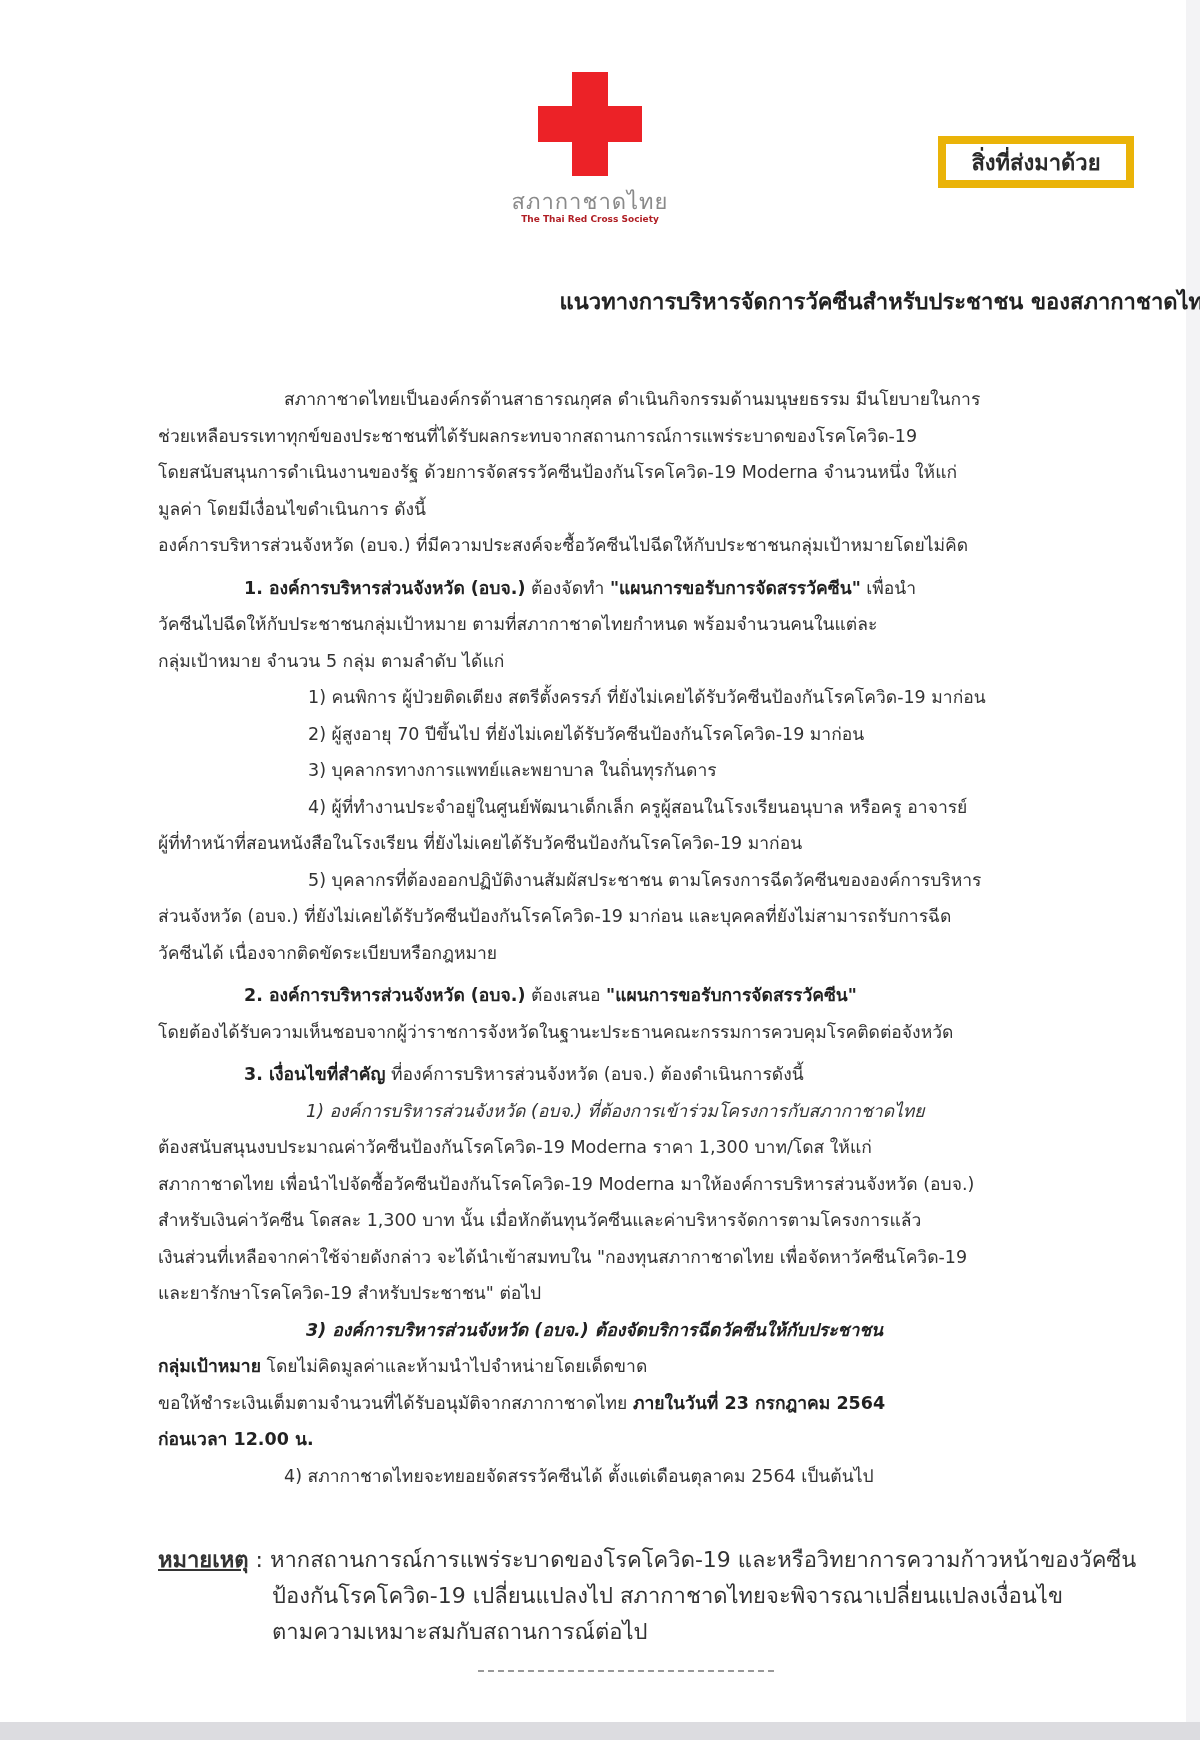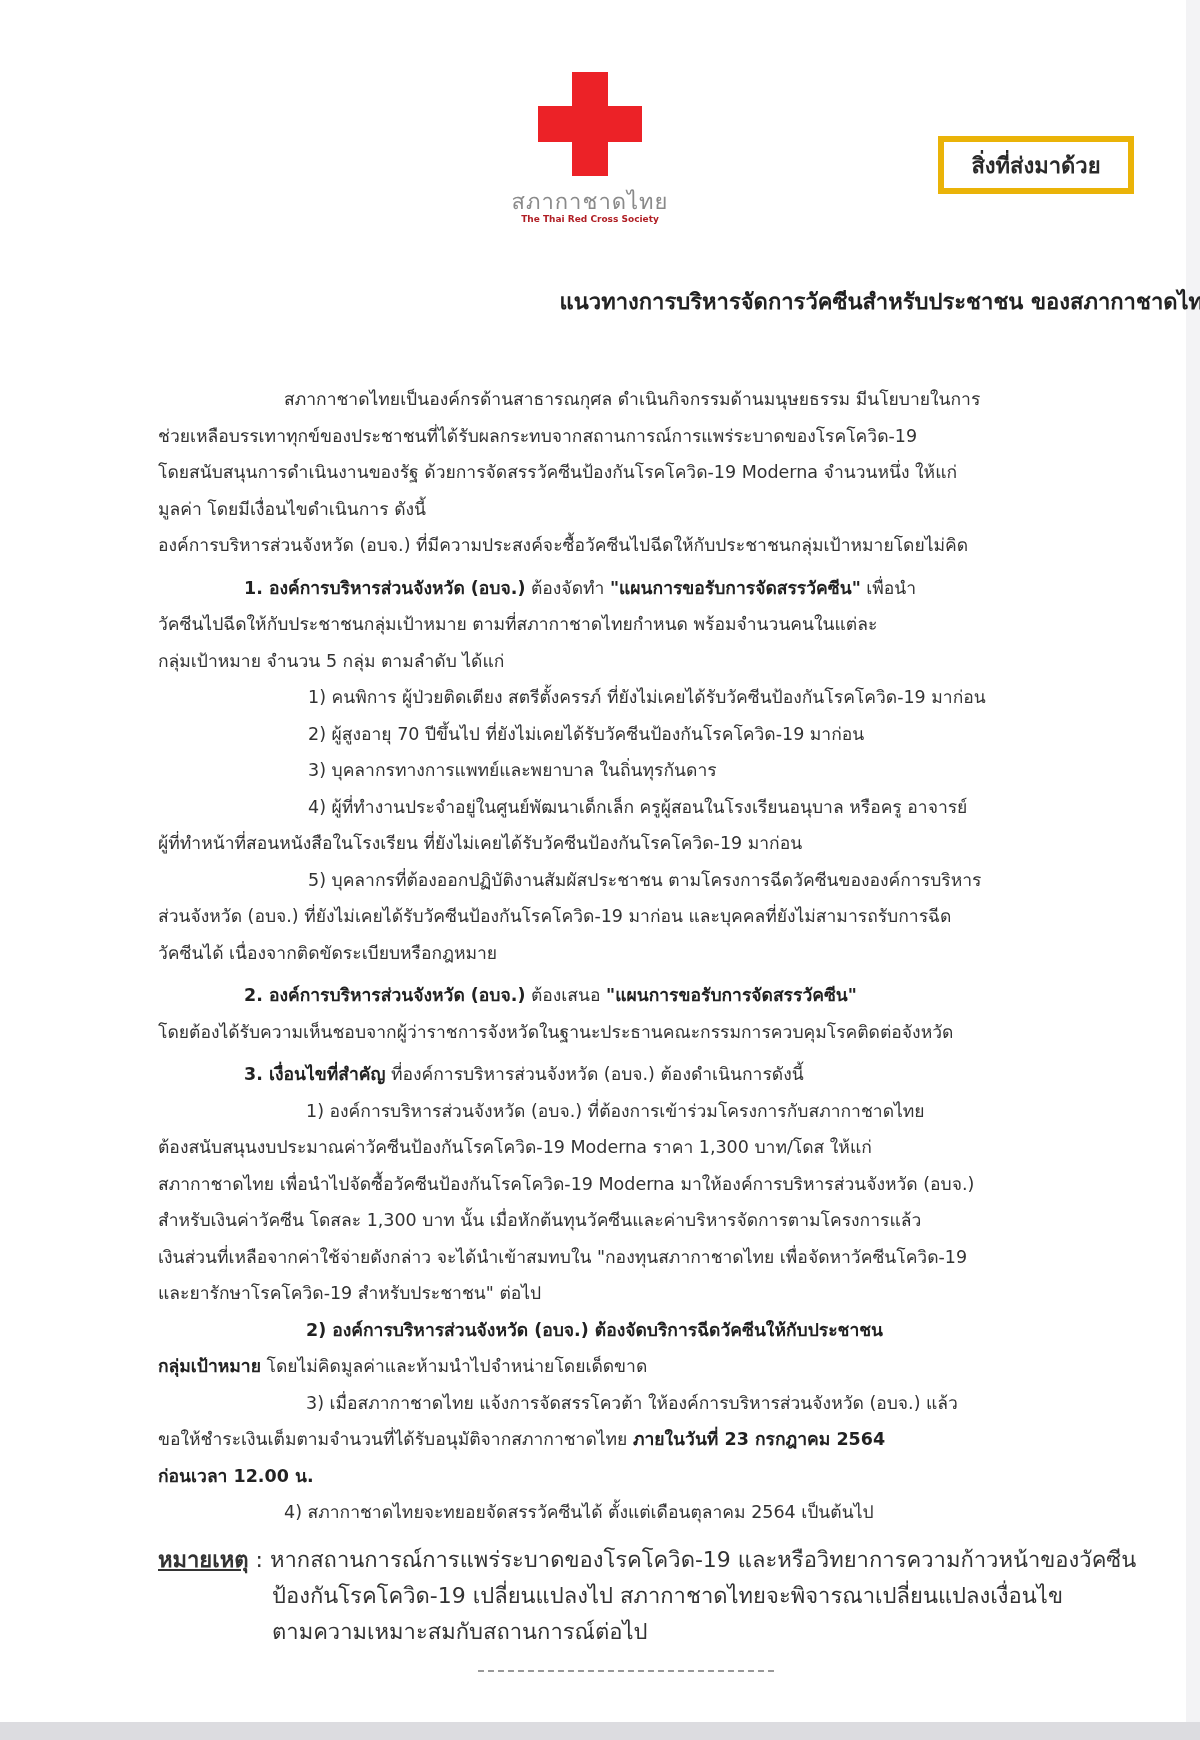--- a/index.html
+++ b/index.html
@@ -12,27 +12,27 @@
     border-right:14px solid #f3f3f5; box-sizing:border-box;
   }
   .bottom-bar { position:absolute; left:0; top:1722px; width:1200px; height:18px; background:#dcdce0; }
   .logo { position:absolute; left:495px; top:72px; width:190px; text-align:center; }
   .cross { position:relative; width:104px; height:104px; margin:0 auto; }
   .cross .v { position:absolute; left:34px; top:0; width:36px; height:104px; background:#ec2227; }
   .cross .h { position:absolute; left:0; top:34px; width:104px; height:36px; background:#ec2227; }
   .logo-th { font-size:22px; color:#8a8a8a; letter-spacing:1px; margin-top:14px; line-height:24px; }
   .logo-en { font-size:9px; color:#b01e24; font-weight:bold; line-height:10px; }
   .enclosure {
-    position:absolute; left:938px; top:136px; width:196px; height:58px; border:6px solid #eab308;
+    position:absolute; left:938px; top:136px; width:196px; height:52px; border:8px solid #eab308;
     box-sizing:border-box; font-size:22px; font-weight:bold; display:flex; align-items:center; justify-content:center;
   }
   .title { position:absolute; left:16px; width:1200px; top:284px; text-align:right; font-size:22px; font-weight:bold; color:#222; }
   .body { position:absolute; left:158px; width:930px; top:348px; font-size:17.5px; line-height:36.5px; color:#333;margin-top:33px; }
   .line { white-space:nowrap; }
-  .ind2 { padding-left:148px; }
+  .ind2 { padding-left:148px;font-style:italic; }
   .ind3 { padding-left:150px; }
   .ind4 { padding-left:126px; }
   .b { font-weight:bold; color:#222; }
   .gap { height:6px; }
   .note { position:absolute; left:158px; top:1542px; font-size:22px; line-height:36px; color:#333; }
   .note .u { text-decoration:underline; font-weight:bold; }
   .note .cont { padding-left:114px; }
   .end-rule { position:absolute; left:478px; top:1670px; width:296px; border-top:2px dashed #999; }
 </style>
 </head>
@@ -84,25 +84,24 @@
 
     <div class="line" style="padding-left:86px">
       <span class="b">3. เงื่อนไขที่สำคัญ</span><span> ที่องค์การบริหารส่วนจังหวัด (อบจ.) ต้องดำเนินการดังนี้</span>
     </div>
     <div class="line ind2">1) องค์การบริหารส่วนจังหวัด (อบจ.) ที่ต้องการเข้าร่วมโครงการกับสภากาชาดไทย</div>
     <div class="line">ต้องสนับสนุนงบประมาณค่าวัคซีนป้องกันโรคโควิด-19 Moderna ราคา 1,300 บาท/โดส  ให้แก่</div>
     <div class="line">สภากาชาดไทย เพื่อนำไปจัดซื้อวัคซีนป้องกันโรคโควิด-19 Moderna มาให้องค์การบริหารส่วนจังหวัด (อบจ.)</div>
     <div class="line">สำหรับเงินค่าวัคซีน โดสละ 1,300 บาท นั้น เมื่อหักต้นทุนวัคซีนและค่าบริหารจัดการตามโครงการแล้ว</div>
     <div class="line">เงินส่วนที่เหลือจากค่าใช้จ่ายดังกล่าว จะได้นำเข้าสมทบใน "กองทุนสภากาชาดไทย เพื่อจัดหาวัคซีนโควิด-19</div>
     <div class="line">และยารักษาโรคโควิด-19 สำหรับประชาชน" ต่อไป</div>
-    <div class="line ind2 b">2)  องค์การบริหารส่วนจังหวัด (อบจ.) ต้องจัดบริการฉีดวัคซีนให้กับประชาชน</div>
+    <div class="line ind2 b">3)  องค์การบริหารส่วนจังหวัด (อบจ.) ต้องจัดบริการฉีดวัคซีนให้กับประชาชน</div>
     <div class="line">
       <span class="b">กลุ่มเป้าหมาย</span><span> โดยไม่คิดมูลค่าและห้ามนำไปจำหน่ายโดยเด็ดขาด</span>
     </div>
-    <div class="line ind2">3)  เมื่อสภากาชาดไทย แจ้งการจัดสรรโควต้า ให้องค์การบริหารส่วนจังหวัด (อบจ.) แล้ว</div>
     <div class="line">
       <span>ขอให้ชำระเงินเต็มตามจำนวนที่ได้รับอนุมัติจากสภากาชาดไทย  </span><span class="b">ภายในวันที่ 23 กรกฎาคม 2564</span>
     </div>
     <div class="line b">ก่อนเวลา 12.00 น.</div>
     <div class="line ind4">4)  สภากาชาดไทยจะทยอยจัดสรรวัคซีนได้ ตั้งแต่เดือนตุลาคม 2564 เป็นต้นไป</div>
   </div>
 
   <div class="note">
     <div class="line"><span class="u">หมายเหตุ</span><span> : </span><span>หากสถานการณ์การแพร่ระบาดของโรคโควิด-19 และหรือวิทยาการความก้าวหน้าของวัคซีน</span></div>
     <div class="line cont">ป้องกันโรคโควิด-19 เปลี่ยนแปลงไป สภากาชาดไทยจะพิจารณาเปลี่ยนแปลงเงื่อนไข</div>

